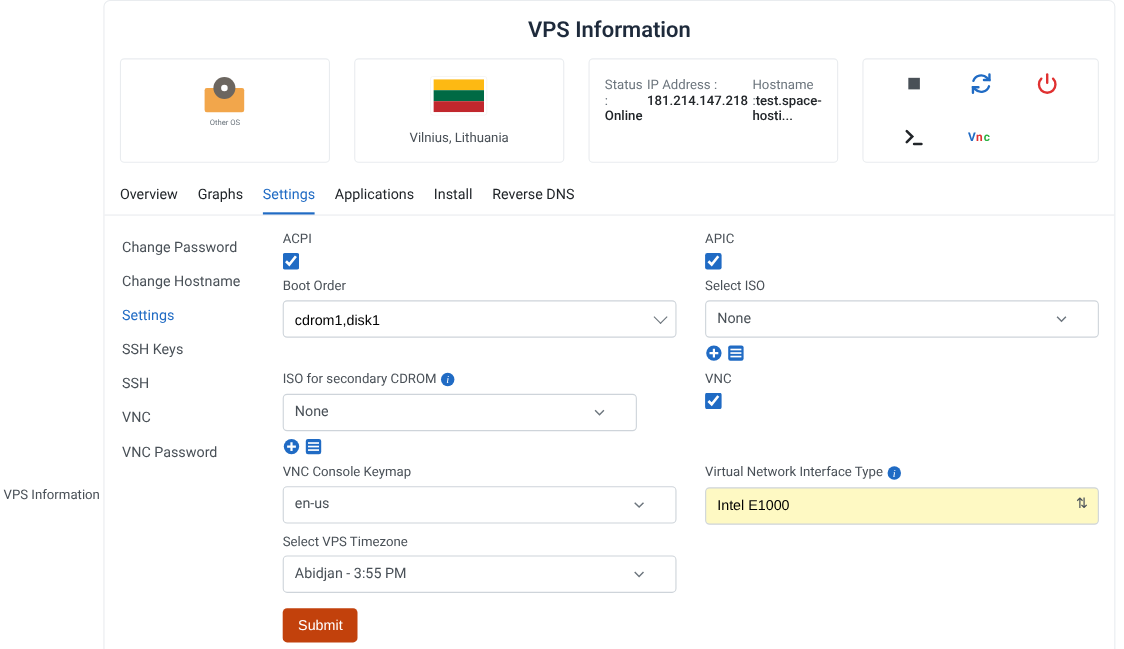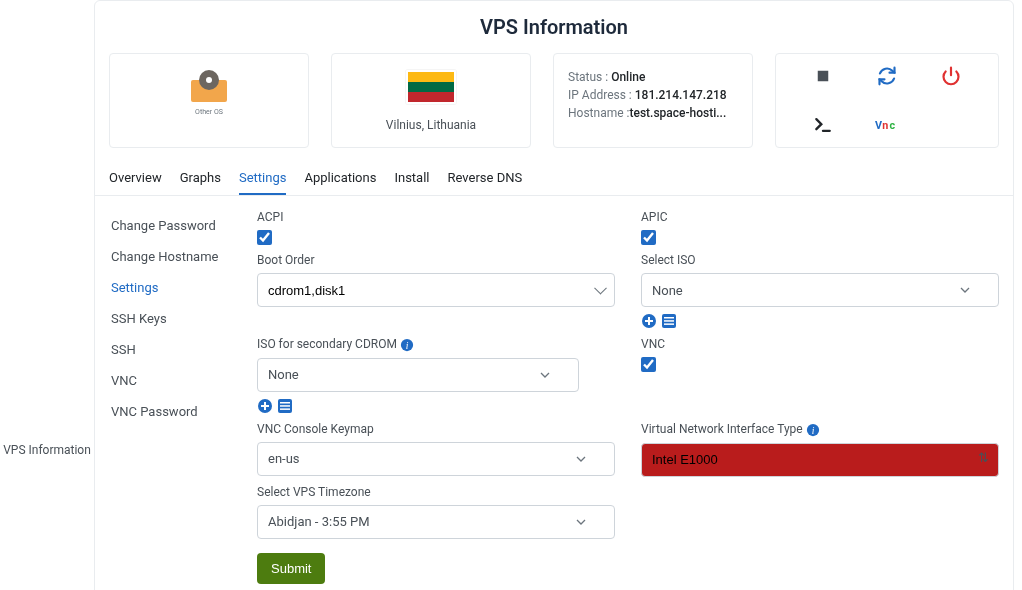--- a/index.html
+++ b/index.html
@@ -14,21 +14,21 @@
 .os-icon { width: 40px; height: 36px; display: flex; flex-direction: column; align-items: center; }
 .os-disc { width: 20px; height: 20px; border-radius: 50%; background: #6c6660; position: relative; margin-bottom: -10px; z-index: 2; }
 .os-disc::after { content:""; position: absolute; width: 6px; height: 6px; border-radius: 50%; background: #fff; top: 7px; left: 7px; }
 .os-box { width: 36px; height: 22px; background: #f2a64b; border-radius: 2px; }
 .os-label { font-size: 7px; color: #6c757d; margin-top: 2px; }
 .flag { width: 50px; height: 34px; border: 2px solid #fff; border-radius: 2px; overflow: hidden; display: flex; flex-direction: column; box-shadow: 0 0 0 1px rgba(0,0,0,0.04); }
 .flag .y { flex:1; background: #fdb913; }
 .flag .g { flex:1; background: #006a44; }
 .flag .r { flex:1; background: #c1272d; }
 .loc-text { margin-top: 14px; font-size: 12px; color: #495057; }
-.status-list { display: flex; flex-direction: column; gap: 4px; font-size: 12px; }
+.status-list { display: flex; gap: 4px; font-size: 12px; }
 .status-list .lbl { color: #6c757d; }
 .status-list .val { color: #212529; font-weight: 500; }
 .actions { display: grid; grid-template-columns: repeat(3, 1fr); gap: 14px 22px; padding: 4px 26px; }
 .abtn { display: flex; align-items: center; justify-content: center; cursor: pointer; }
 .tabs { display: flex; gap: 18px; padding: 0 14px; border-bottom: 1px solid #e9ecef; }
 .tab { padding: 6px 0 8px; font-size: 13px; color: #212529; cursor: pointer; border-bottom: 2px solid transparent; }
 .tab.active { color: #206bc4; border-bottom: 2px solid #206bc4; }
 .content { display: flex; padding: 14px 14px 0; gap: 8px; }
 .side { width: 140px; display: flex; flex-direction: column; }
 .side-item { padding: 8px 2px; font-size: 13px; color: #495057; cursor: pointer; }
@@ -40,23 +40,23 @@
 select, .dropdown { width: 100%; height: 34px; border: 1px solid #ced4da; border-radius: 4px; padding: 0 28px 0 10px; font-size: 13px; background: #fff; appearance: none; position: relative; display: flex; align-items: center; cursor: pointer; }
 .select-wrap { position: relative; }
 .select-wrap::after { content: ""; position: absolute; right: 10px; top: 50%; width: 8px; height: 8px; border-right: 1.3px solid #6c757d; border-bottom: 1.3px solid #6c757d; transform: translateY(-70%) rotate(45deg); pointer-events: none; }
 .dropdown { color: #495057; }
 .dropdown .dd-caret { margin-left: auto; display:flex; align-items:center; }
 .narrow { width: 90%; }
 .icon-row { display: flex; gap: 4px; }
 .icon-btn { width: 16px; height: 16px; border-radius: 3px; display:flex; align-items:center; justify-content:center; cursor:pointer; }
 .circle-plus { width:16px; height:16px; }
 .list-ic { width:16px; height:16px; }
-.btn-primary { background: #4d7c0f; color: #fff; border: none; border-radius: 4px; padding: 8px 14px; font-size: 13px; cursor: pointer; margin-top: 6px; }
+.btn-primary { background: #c2410c; color: #fff; border: none; border-radius: 4px; padding: 8px 14px; font-size: 13px; cursor: pointer; margin-top: 6px; }
 .info-ic { display:inline-flex; vertical-align: middle; }
-.sel-native { width: 100%; height: 34px; border: 1px solid #ced4da; border-radius: 4px; padding: 0 10px; font-size: 13px; background: #b91c1c; }
+.sel-native { width: 100%; height: 34px; border: 1px solid #ced4da; border-radius: 4px; padding: 0 10px; font-size: 13px; background: #fef9c3; }
 .sel-native-wrap { position: relative; }
 .sel-native-wrap::after { content: "⇅"; position: absolute; right: 10px; top: 7px; font-size: 13px; color: #495057; pointer-events: none; }
 .span2 { grid-column: 1 / 2; }
 </style>
 </head>
 <body>
 
 <div class="layout">
   <div class="leftcol">VPS Information</div>
   <div class="main">

